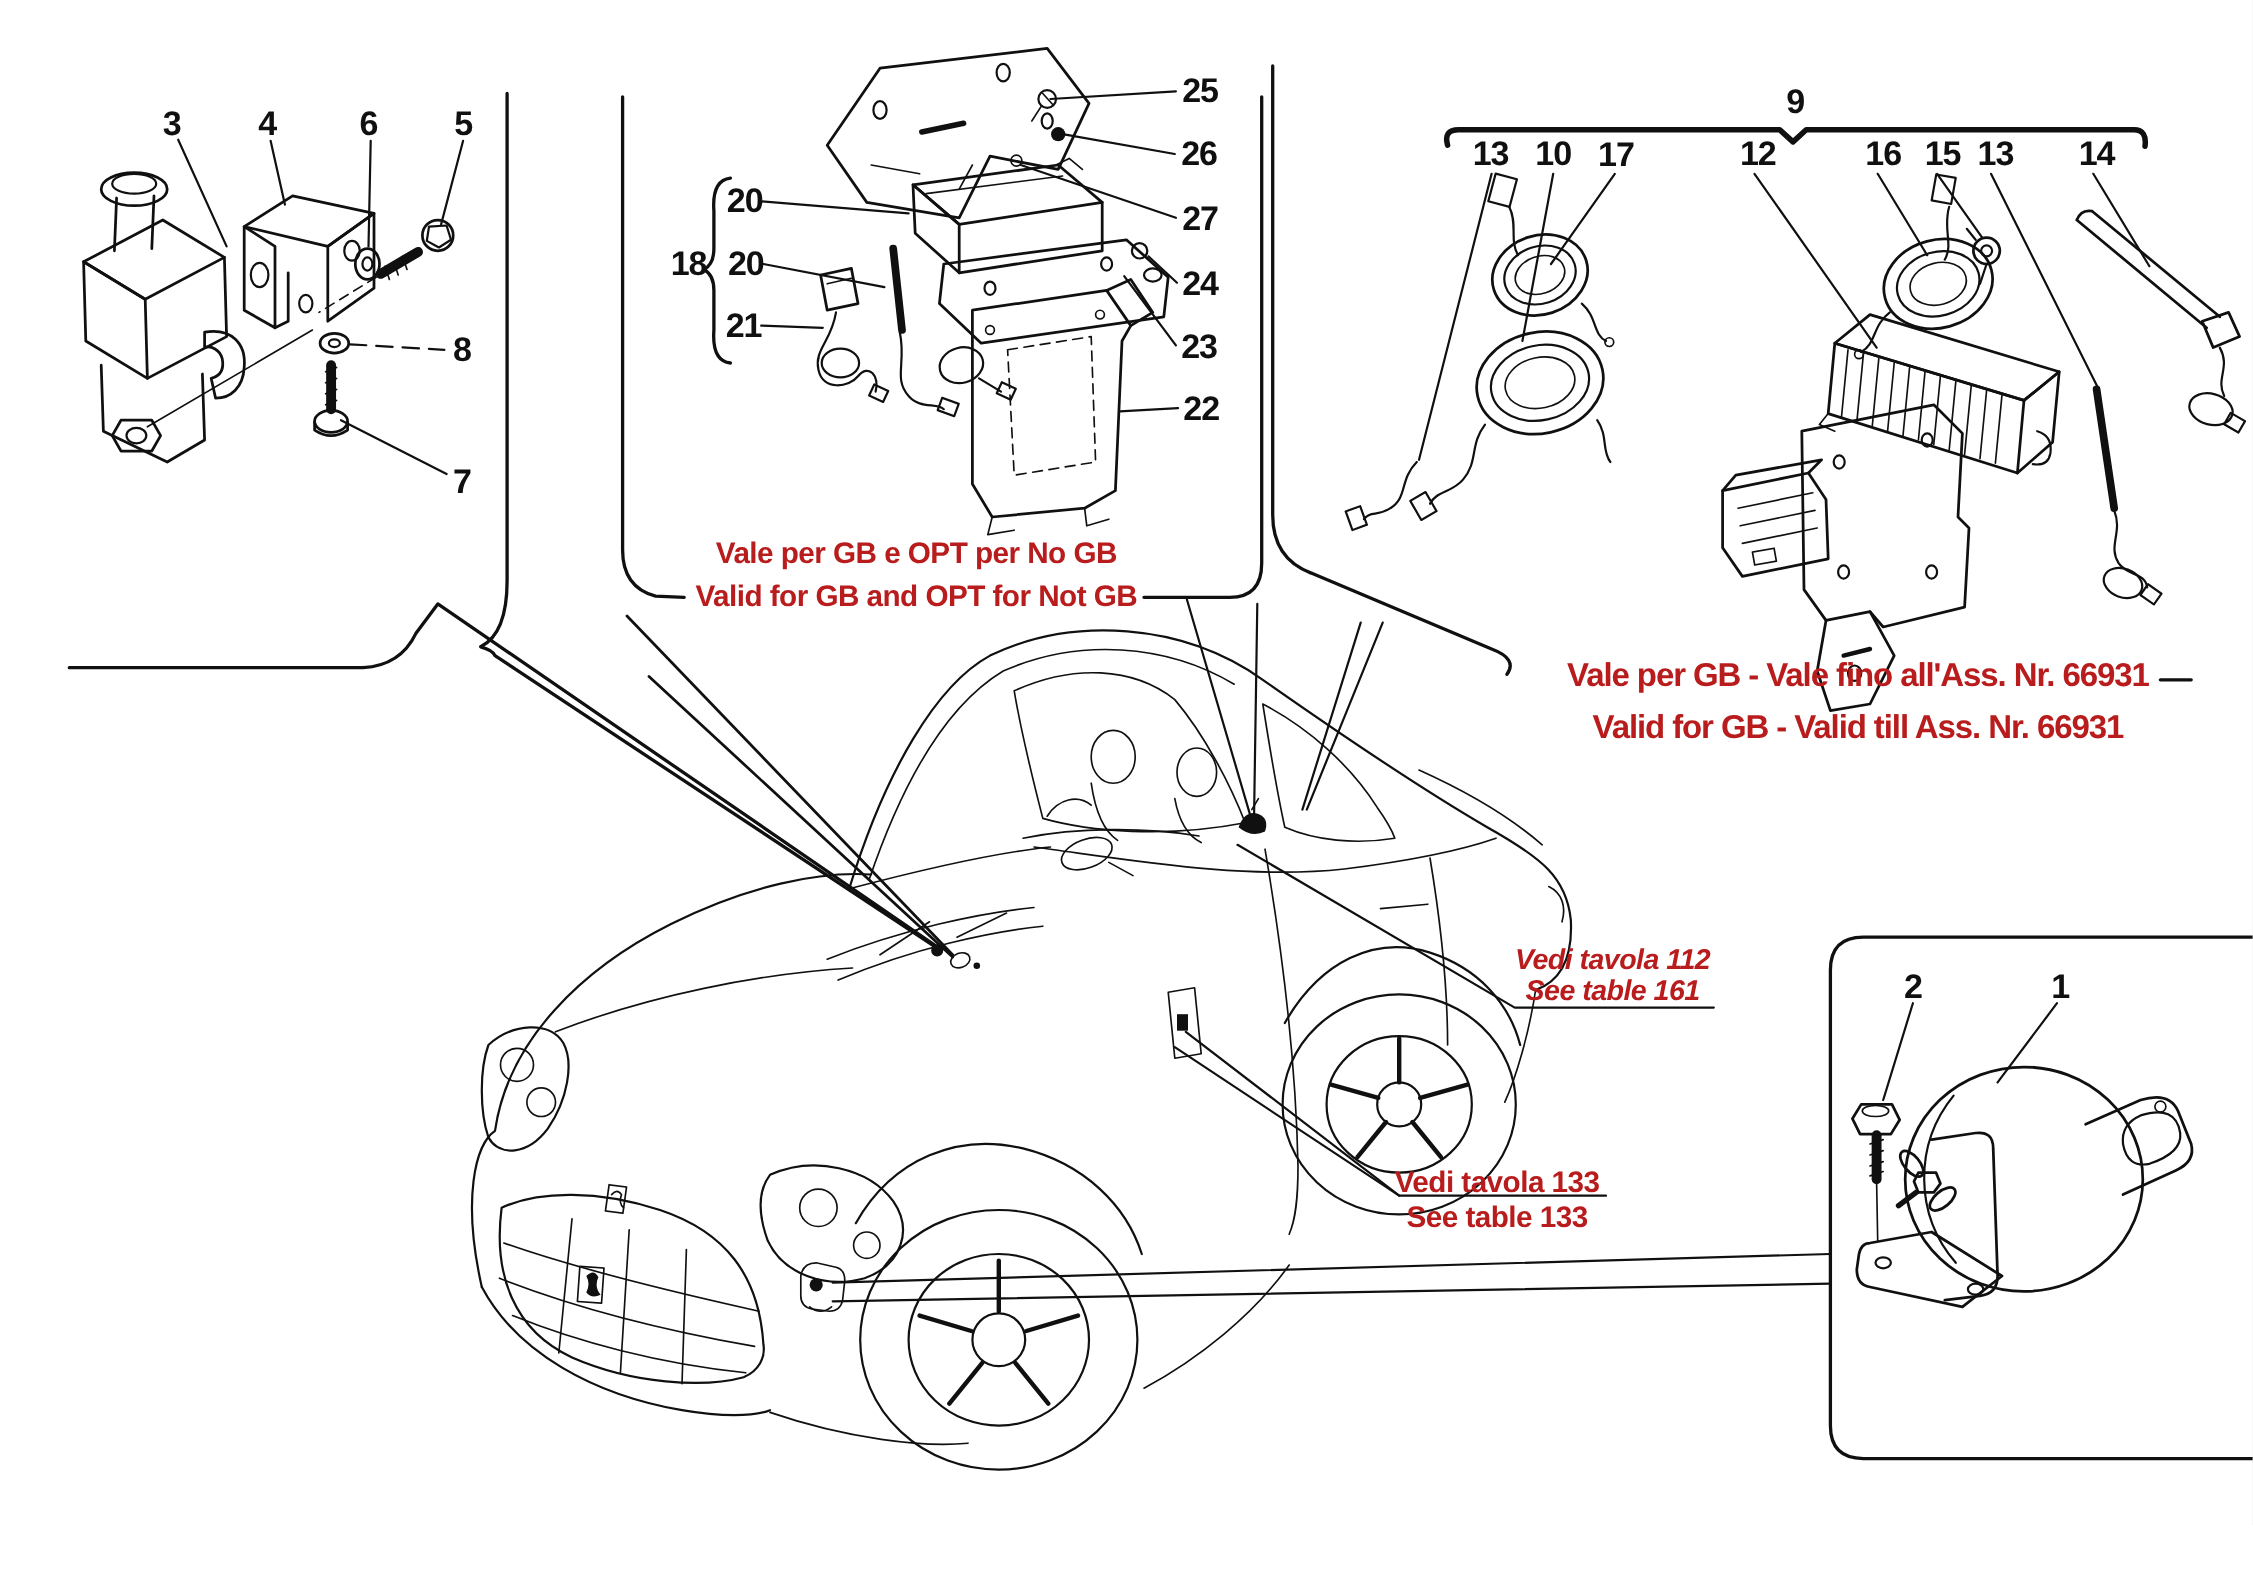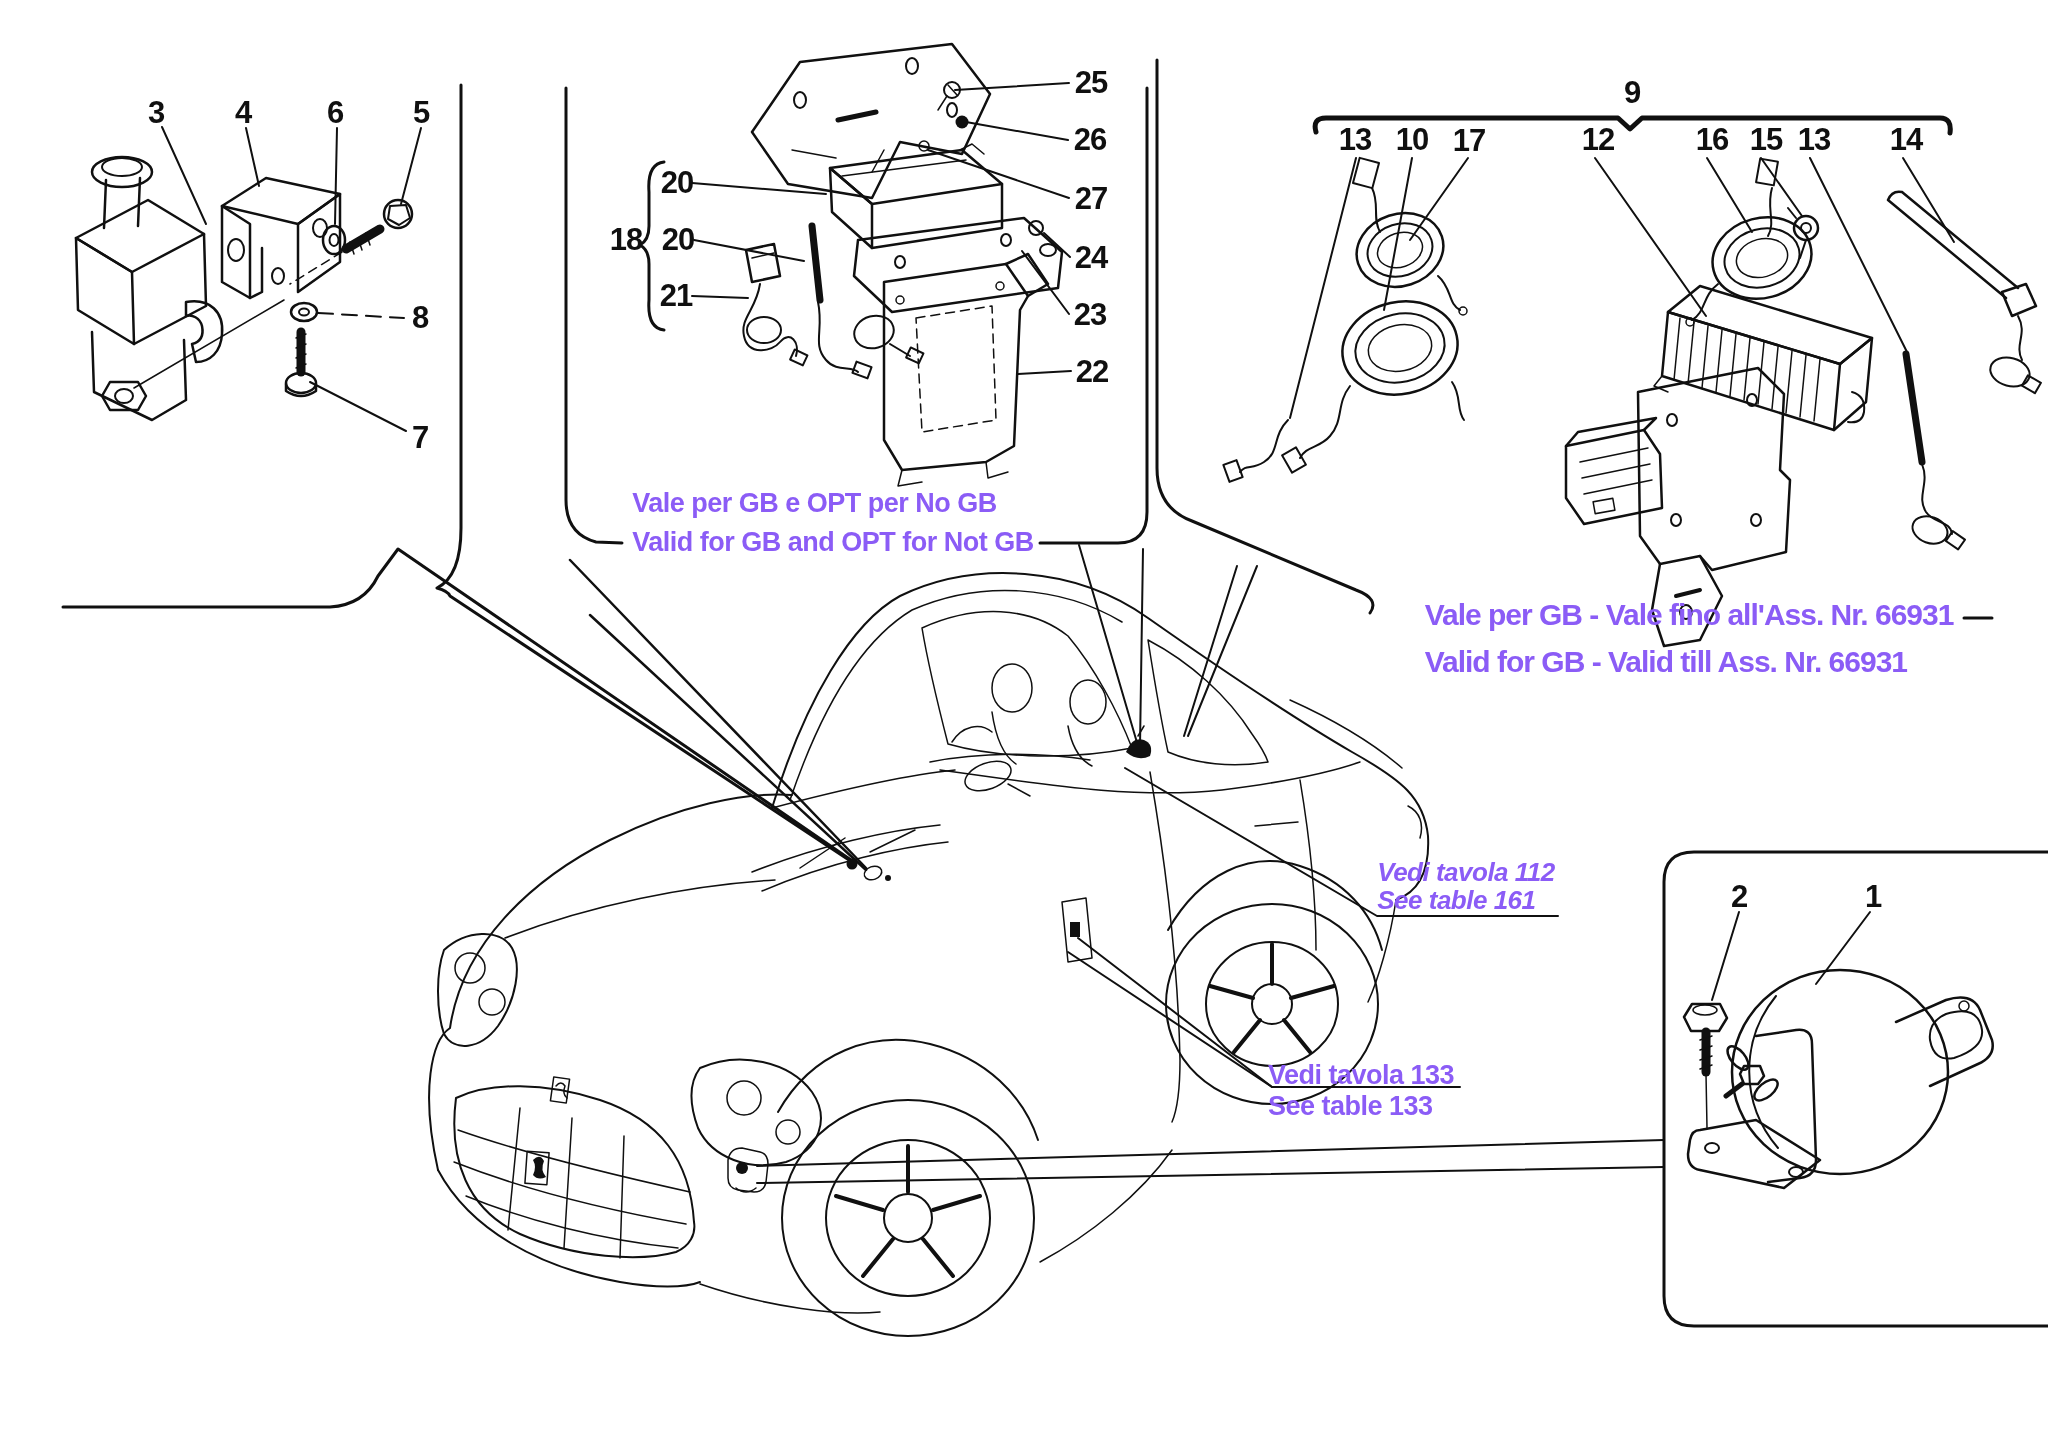--- a/index.html
+++ b/index.html
@@ -14,21 +14,21 @@
   .w5{stroke-width:5}.w7{stroke-width:7}.w9{stroke-width:9}
   .fill{fill:#101010;stroke:none}
   .dash{stroke-dasharray:15 9}
   .dash2{stroke-dasharray:9 6}
   .pn{
     position:absolute;transform:translate(-50%,-50%);
     font-weight:bold;font-size:31px;color:#101010;letter-spacing:-1px;white-space:nowrap;
   }
   .note{
     position:absolute;transform:translateX(-50%);
-    font-weight:bold;color:#8b5cf6;text-align:left;white-space:nowrap;
+    font-weight:bold;color:#b91c1c;text-align:center;white-space:nowrap;
   }
   .note-gbopt{font-size:27px;line-height:38.5px;letter-spacing:-0.5px;}
   .note-gb931{font-size:30px;line-height:47px;letter-spacing:-1px;}
   .note-t112{font-size:26px;line-height:28px;letter-spacing:-0.5px;font-style:italic;}
   .note-t133{font-size:27px;line-height:31px;letter-spacing:-0.5px;margin-top:32px;}
 </style>
 </head>
 <body>
 
 <div class="stage">

